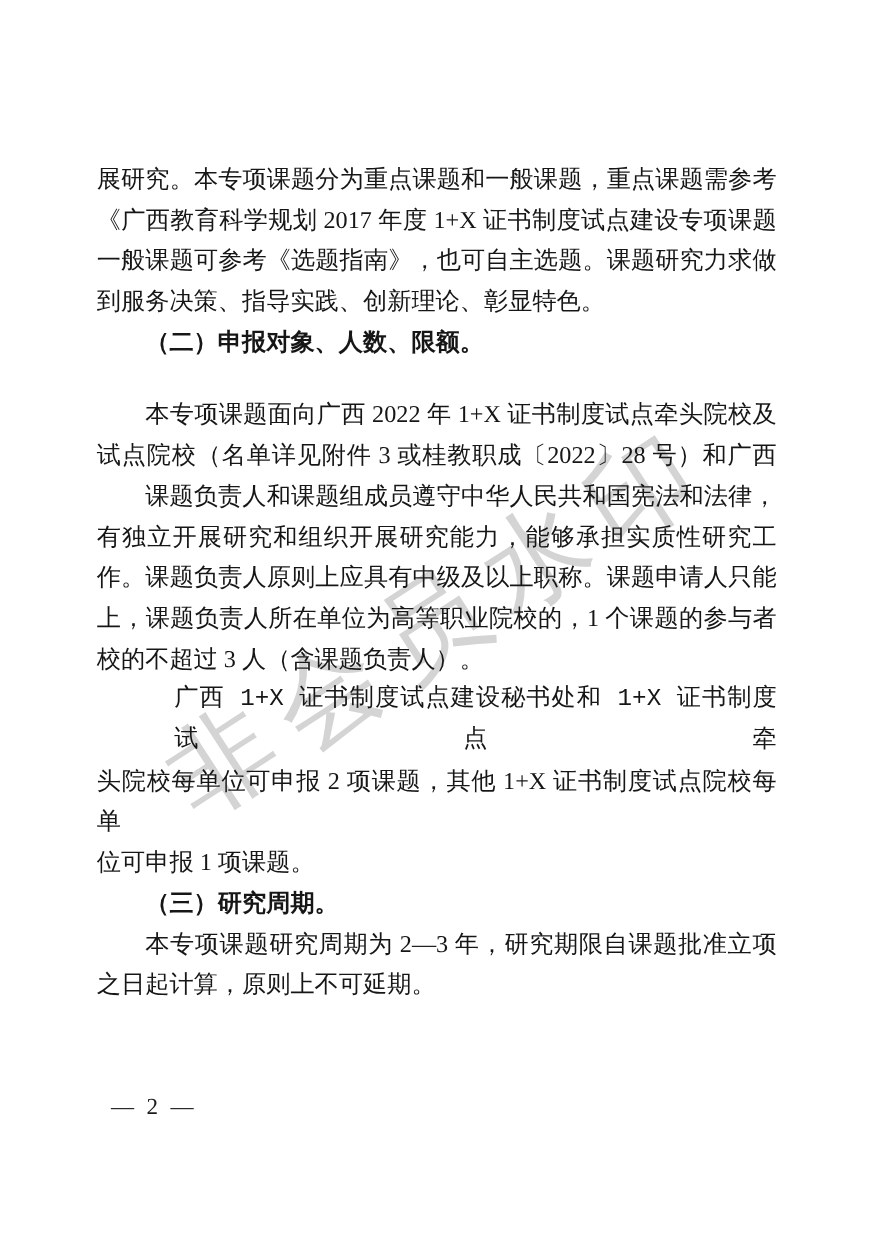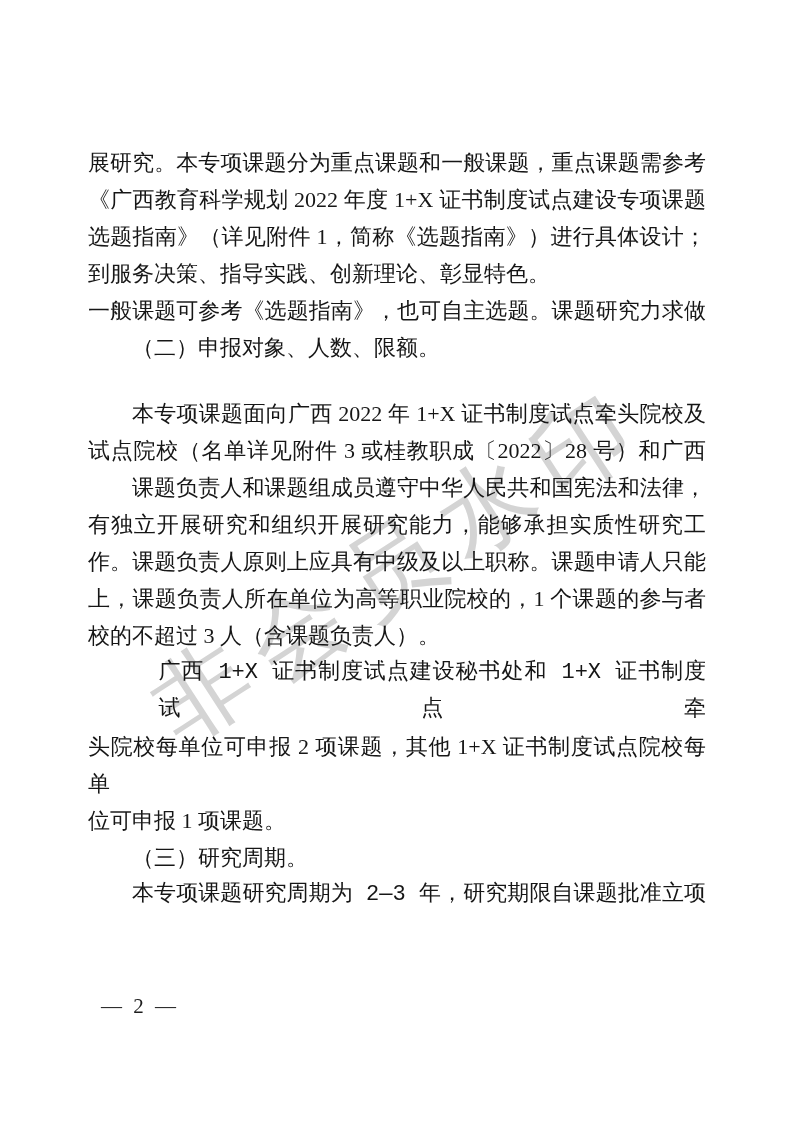--- a/index.html
+++ b/index.html
@@ -42,45 +42,44 @@
   .para { margin: 0; padding: 0; }
   .line {
     text-align: justify;
     text-justify: inter-character;
     white-space: normal;
   }
   .line.fill {
     text-align-last: justify;
   }
   .para.heading .line {
-    font-weight: 400;
+    font-weight: 700;
   }
   .footer {
     position: absolute;
     left: 101px;
     top: 994px;
     font-size: 21px;
     letter-spacing: 3px;
     color: #1c1c1c;
     z-index: 2;
   }
 </style>
 </head>
 <body>
 
 <div class="page">
   <div class="watermark" style="color: rgb(212, 212, 212);">非会员水印</div>
 
   <div class="content" id="doc">
       <div class="para body">
         <div class="line fill">展研究。本专项课题分为重点课题和一般课题，重点课题需参考</div>
-        <div class="line fill">《广西教育科学规划 2022 年度 1+X 证书制度试点建设专项课题</div>
-        <div class="line fill">选题指南》（详见附件 1，简称《选题指南》）进行具体设计；</div>
+        <div class="line fill">《广西教育科学规划 2017 年度 1+X 证书制度试点建设专项课题</div>
+        <div class="line fill">一般课题可参考《选题指南》，也可自主选题。课题研究力求做</div>
         <div class="line">到服务决策、指导实践、创新理论、彰显特色。</div>
-        <div class="line fill">一般课题可参考《选题指南》，也可自主选题。课题研究力求做</div>
       </div>
       <div class="para heading">
         <div class="line" style="padding-left: 2em;">（二）申报对象、人数、限额。</div>
       </div>
       <div class="para body">
         <div class="line fill" style="padding-left: 2em; margin-top: 29px;">本专项课题面向广西 2022 年 1+X 证书制度试点牵头院校及</div>
         <div class="line fill">试点院校（名单详见附件 3 或桂教职成〔2022〕28 号）和广西</div>
       </div>
       <div class="para body">
         <div class="line fill" style="padding-left: 2em;">课题负责人和课题组成员遵守中华人民共和国宪法和法律，</div>
@@ -91,18 +90,19 @@
       </div>
       <div class="para body">
         <div class="line fill" style="padding-left: 3.2em; font-family: Liberation Mono, monospace;">广西 1+X 证书制度试点建设秘书处和 1+X 证书制度试点牵</div>
         <div class="line fill">头院校每单位可申报 2 项课题，其他 1+X 证书制度试点院校每单</div>
         <div class="line">位可申报 1 项课题。</div>
       </div>
       <div class="para heading">
         <div class="line" style="padding-left: 2em;">（三）研究周期。</div>
       </div>
       <div class="para body">
-        <div class="line fill" style="padding-left: 2em; font-family: Liberation Mono, monospace;">本专项课题研究周期为 2—3 年，研究期限自课题批准立项</div>
+        <div class="line fill" style="padding-left: 2em;">本专项课题研究周期为 2—3 年，研究期限自课题批准立项</div>
+        <div class="line">之日起计算，原则上不可延期。</div>
       </div>
     </div>
 
   <div class="footer">— 2 —</div>
 </div>
 
 </body></html>

